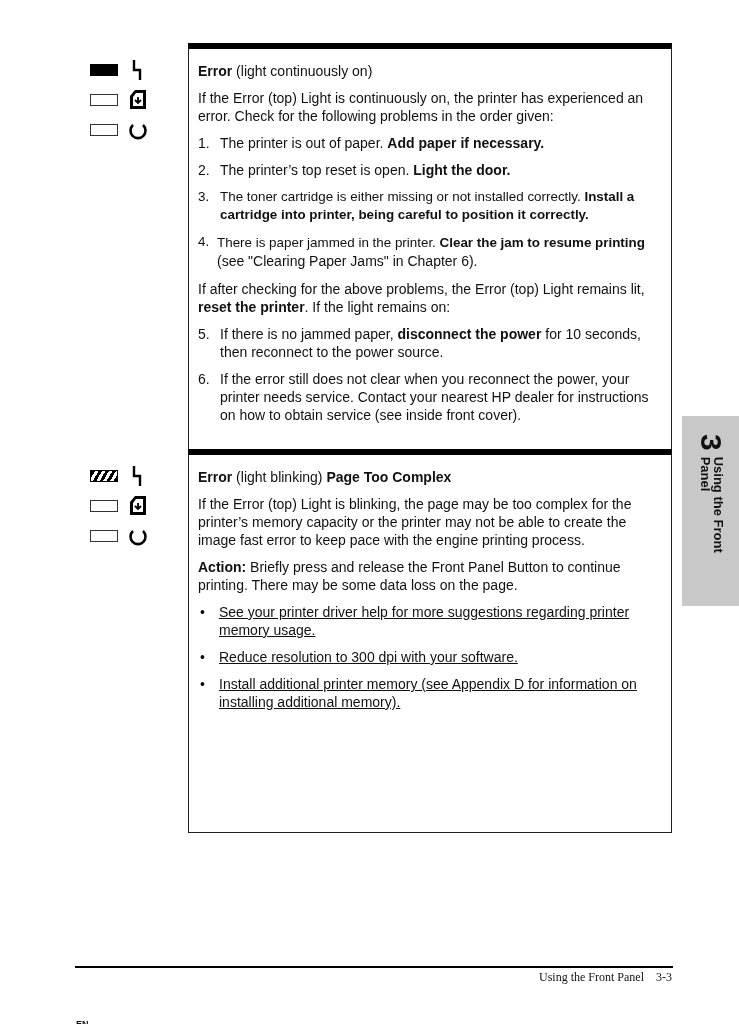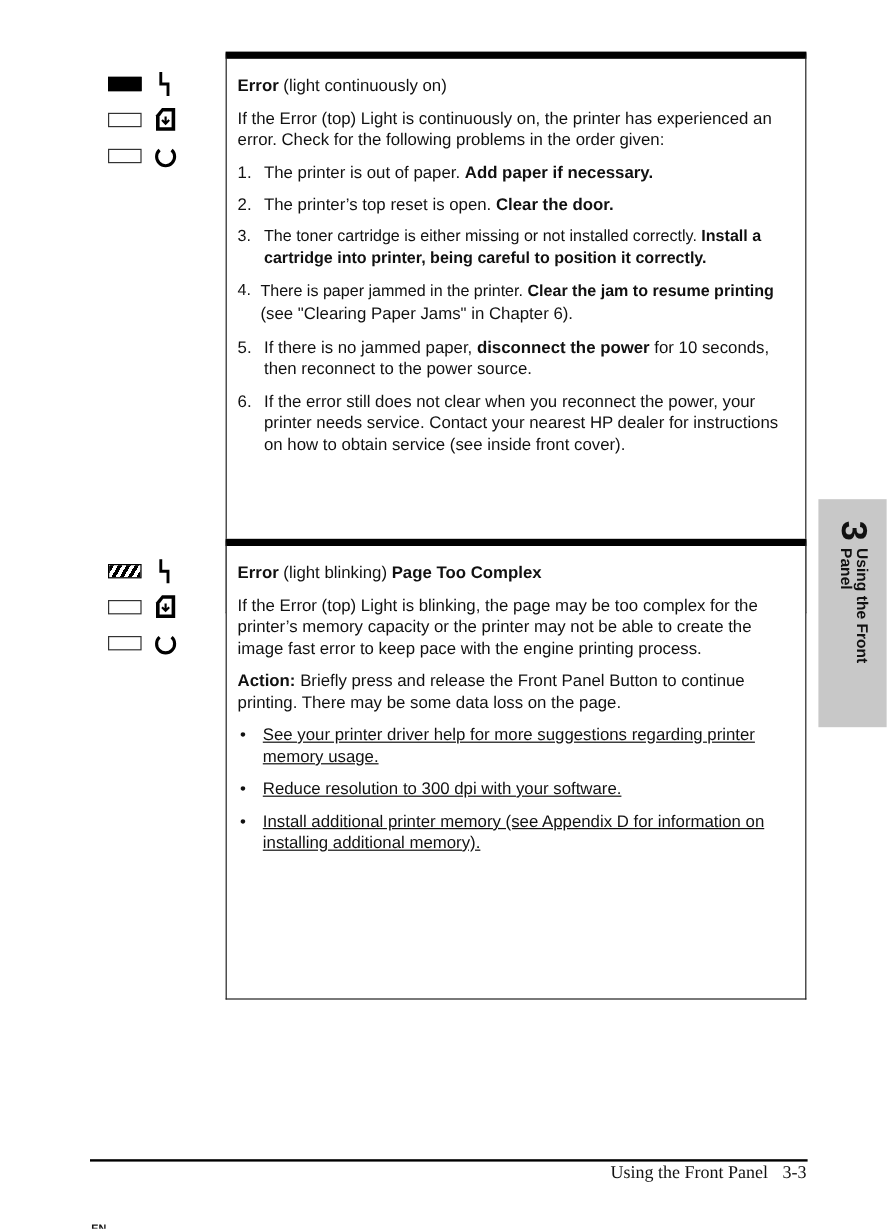--- a/index.html
+++ b/index.html
@@ -43,21 +43,21 @@
       transform: rotate(90deg); transform-origin: 0 0;
       white-space: nowrap; display: flex; align-items: flex-start;
     }
     .tab-num { font-size: 30px; font-weight: bold; line-height: 28px; margin-right: 6px; }
     .tab-text { font-size: 13px; font-weight: bold; line-height: 13px; }
 
     .footer-rule { position: absolute; left: 75px; top: 966px; width: 598px; height: 2px; background: #000; }
     .footer-left { position: absolute; left: 76px; top: 977px; font-size: 9px; font-weight: bold; margin-top: 42px; }
     .footer-right {
       position: absolute; right: 67px; top: 970px; font-family: "Liberation Serif", serif;
-      font-size: 15px;
+      font-size: 12px;
     }
     .footer-right .pg { margin-left: 12px; }
   </style>
 </head>
 <body>
 
 <div class="icons" style="top:58px;">
   <div class="icon-row">
     <div class="led on"></div>
     <svg class="sym" viewBox="0 0 20 24">
@@ -85,31 +85,32 @@
     <b>Error</b><span> (light continuously on)</span>
   </p>
   <p>If the Error (top) Light is continuously on, the printer has experienced an error.  Check for the following problems in the order given:</p>
 
   <div class="num">
     <span class="n">1.</span>
     <span class="t"><span>The printer is out of paper.  </span><b>Add paper if necessary.</b></span>
   </div>
   <div class="num">
     <span class="n">2.</span>
-    <span class="t"><span>The printer’s top reset is open.  </span><b>Clear the door.</b></span>
+    <span class="t"><span>The printer’s top reset is open.  </span><b>Light the door.</b></span>
   </div>
   <div class="num" style="font-size:13.4px;">
     <span class="n">3.</span>
     <span class="t"><span>The toner cartridge is either missing or not installed correctly.  </span><b>Install a cartridge into printer,  being careful to position it correctly.</b></span>
   </div>
   <div class="num" style="font-size:13.4px;">
     <span class="n" style="width:19px;">4.</span>
     <span class="t"><span>There is paper jammed in the printer.  </span><b>Clear the jam to resume printing</b><span style="font-size:14px;"> (see "Clearing Paper Jams" in Chapter 6).</span></span>
   </div>
 
+  <p><span>If after checking for the above problems, the Error (top) Light remains lit, </span><b>reset the printer</b><span>.  If the light remains on:</span></p>
 
   <div class="num">
     <span class="n">5.</span>
     <span class="t"><span>If there is no jammed paper, </span><b>disconnect the power</b><span> for 10 seconds, then reconnect to the power source.</span></span>
   </div>
   <div class="num">
     <span class="n">6.</span>
     <span class="t">If the error still does not clear when you reconnect the power, your printer needs service.  Contact your nearest HP dealer for instructions on how to obtain service (see inside front cover).</span>
   </div>
 </div>

